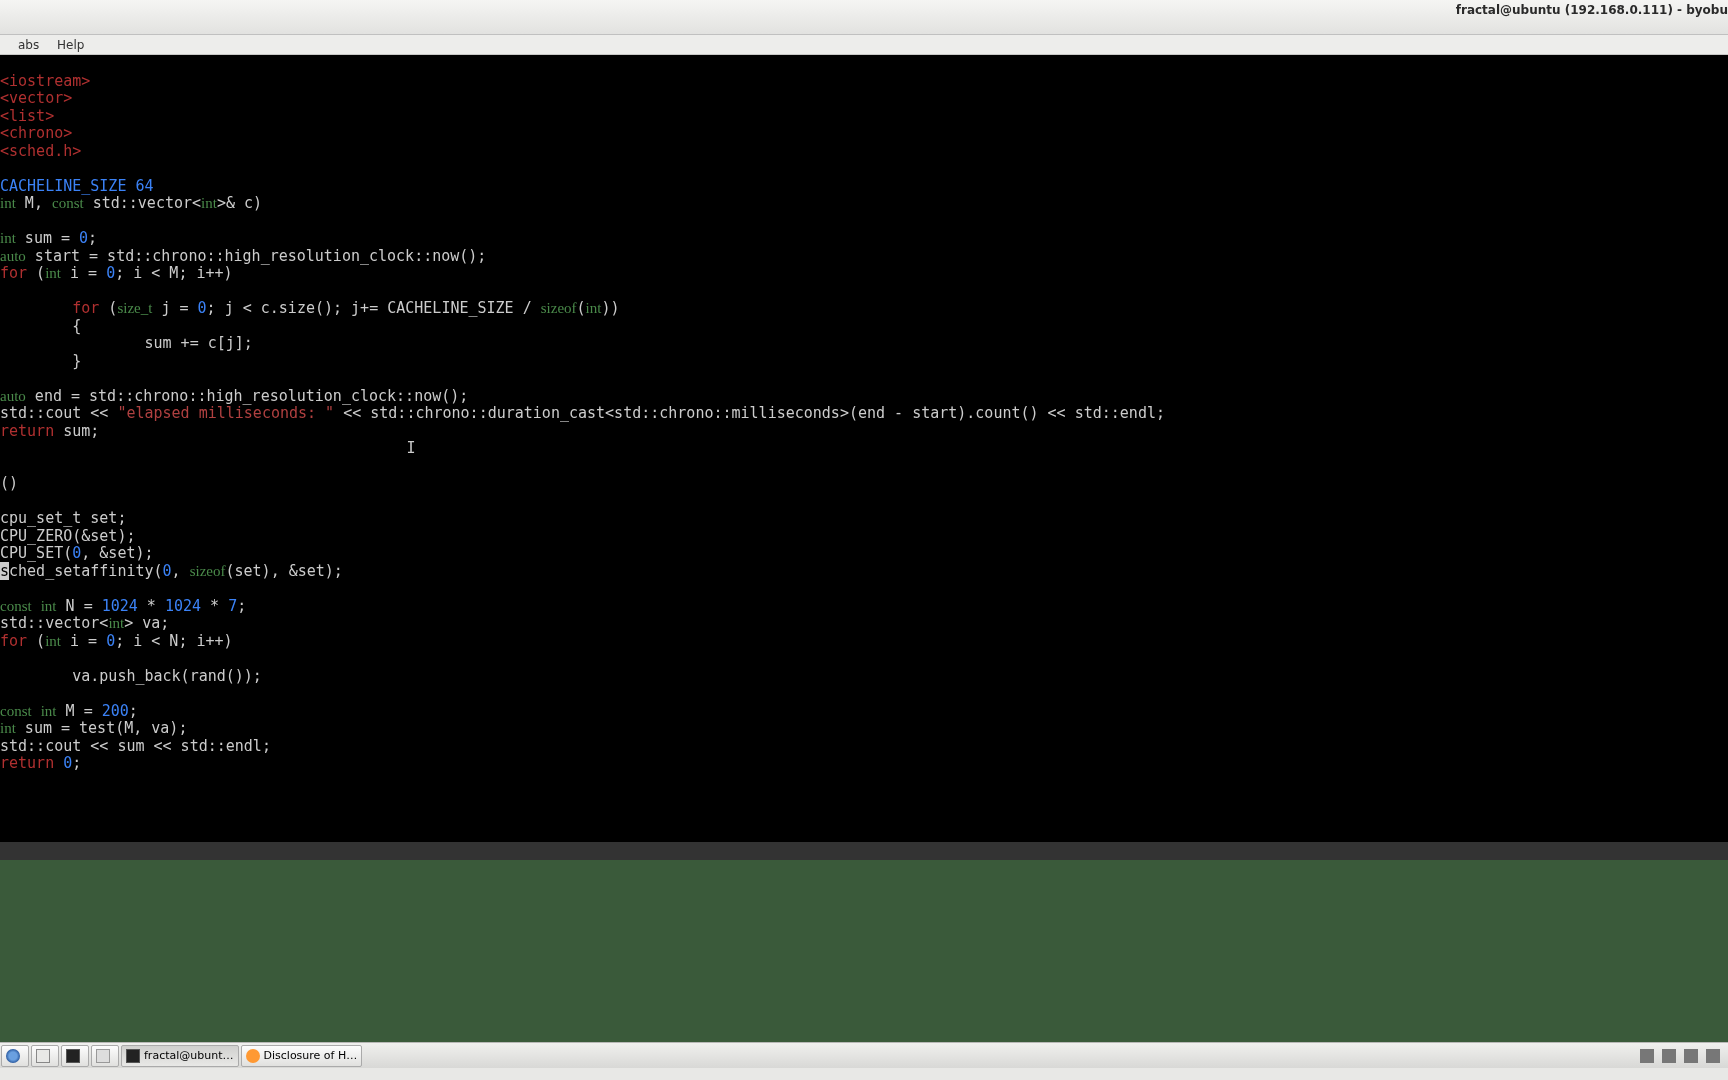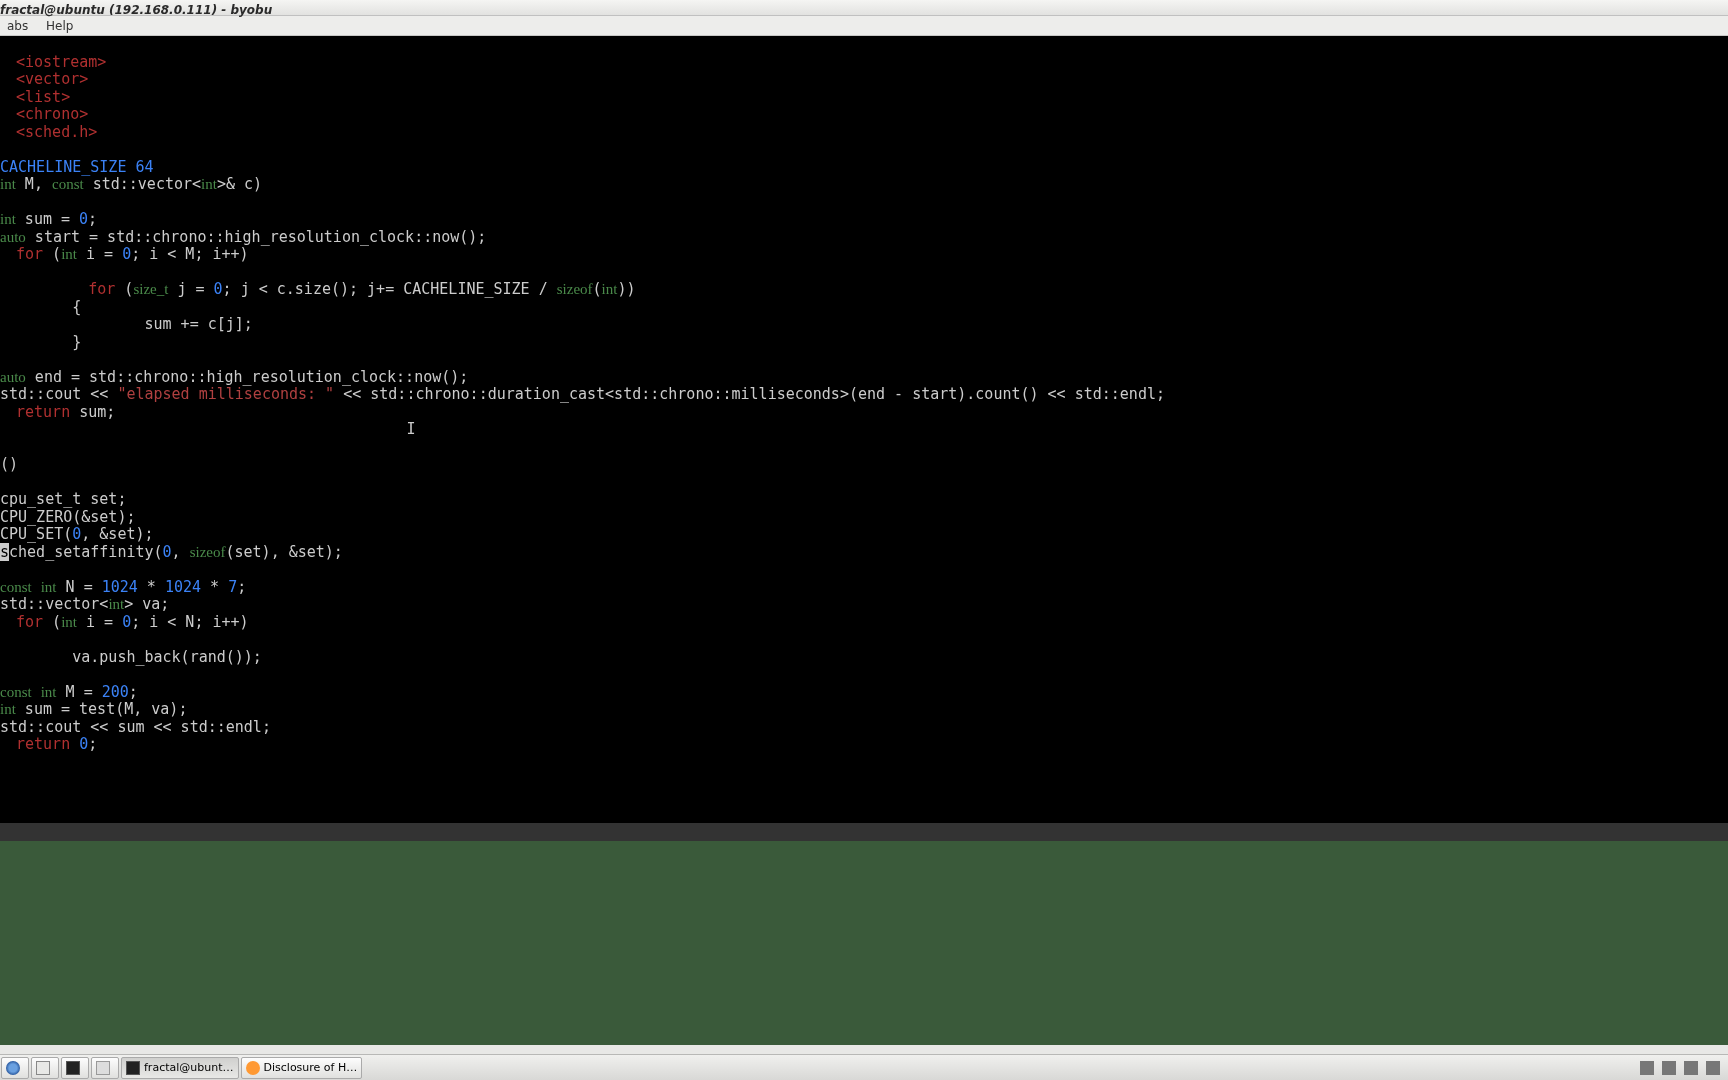--- a/index.html
+++ b/index.html
@@ -5,59 +5,58 @@
 * { margin: 0; padding: 0; box-sizing: border-box; }
 body {
   font-family: "DejaVu Sans Mono", "Liberation Mono", monospace;
   font-size: 14px;
   background: #e8e8e6;
   width: 1728px;
   height: 1080px;
   overflow: hidden;
 }
 .titlebar {
-  height: 16px;
+  height: 35px;
   background: linear-gradient(#f5f5f3, #e2e2e0);
   border-bottom: 1px solid #c0c0c0;
-  text-align: left;
+  text-align: right;
   line-height: 20px;
   font-family: "DejaVu Sans", sans-serif;
   font-size: 12px;
   color: #2a2a2a;
   font-weight: bold;
-  font-style: italic;
 }
 .menubar {
   height: 20px;
   background: #ededeb;
   border-bottom: 1px solid #c8c8c6;
   font-family: "DejaVu Sans", sans-serif;
   font-size: 12px;
   color: #333;
-  padding-left: 7px;
+  padding-left: 18px;
   line-height: 20px;
 }
 .menubar span { margin-right: 14px; cursor: pointer; }
 .terminal {
   background: #000;
   color: #ccc;
   height: 805px;
   padding: 0;
   white-space: pre;
   font-size: 15px;
   line-height: 17.5px;
   position: relative;
   overflow: hidden;
 }
 .terminal pre {
   font-family: inherit;
   font-size: inherit;
   line-height: inherit;
 }
-.k-red { color: #b03030; padding-left: 16px; }
+.k-red { color: #b03030; }
 .k-magenta { color: #3b82f6; }
 .k-num { color: #3b82f6; }
 .k-type { color: #4a8a4a; font-family: Liberation Serif, serif; }
 .k-str { color: #b04040; }
 .cursor { background: #ccc; color: #000; }
 .vim-status {
   position: absolute;
   bottom: 18px;
   left: 0;
   right: 0;
@@ -77,21 +76,21 @@
 }
 .taskbar {
   height: 26px;
   background: linear-gradient(#f0f0ee, #d8d8d6);
   border-top: 1px solid #b8b8b6;
   display: flex;
   align-items: center;
   font-family: "DejaVu Sans", sans-serif;
   font-size: 11px;
   position: absolute;
-  bottom: 0; left: 0; right: 0;
+  bottom: 12px; left: 0; right: 0;
 }
 .taskbar .btn {
   height: 22px;
   border: 1px solid #aaa;
   background: linear-gradient(#fdfdfd,#e0e0de);
   margin: 0 1px;
   display: flex;
   align-items: center;
   padding: 0 4px;
   border-radius: 2px;

